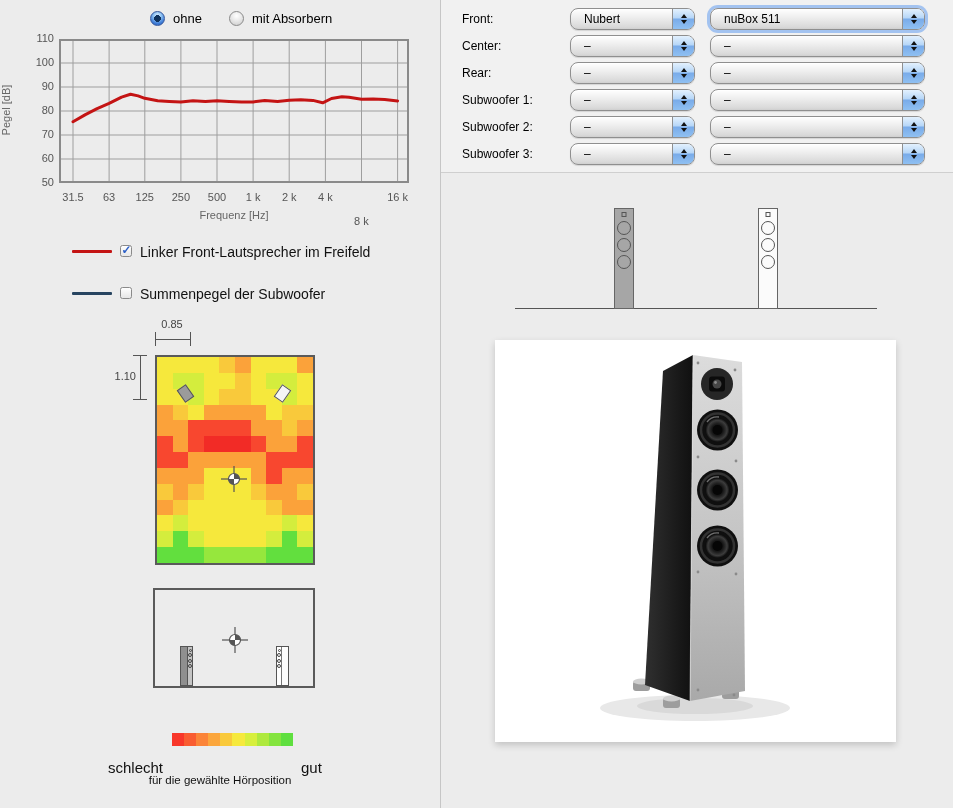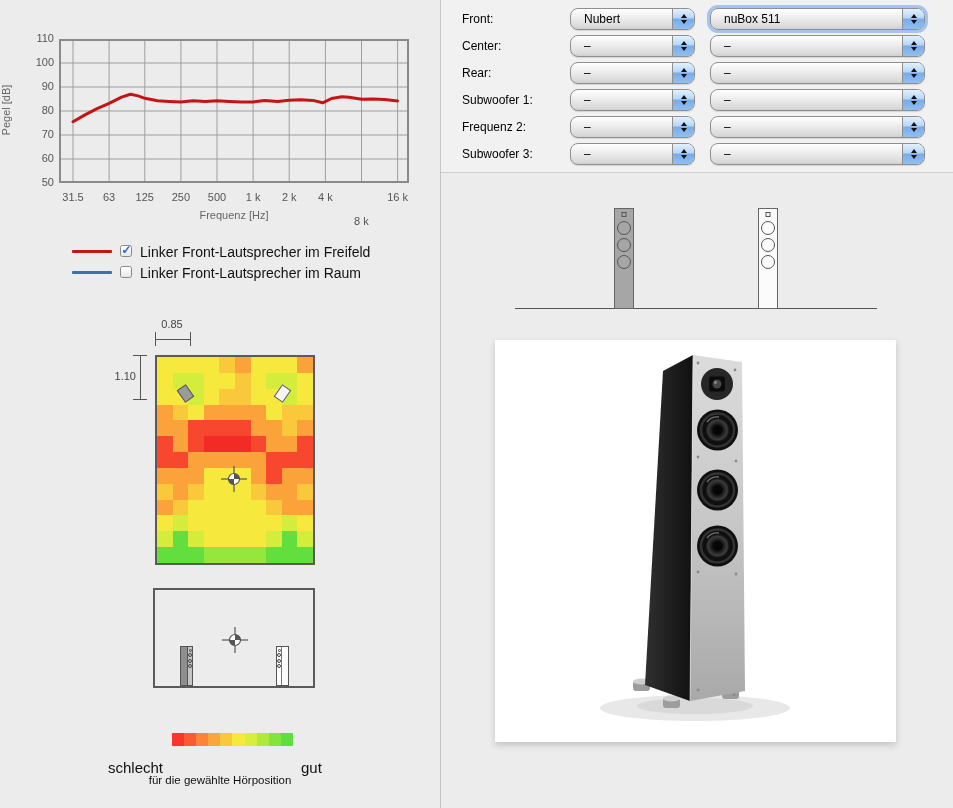--- a/index.html
+++ b/index.html
@@ -71,20 +71,26 @@
   .arr-up{width:0;height:0;border-left:3.5px solid transparent;border-right:3.5px solid transparent;border-bottom:4.5px solid #111;}
   .arr-down{width:0;height:0;border-left:3.5px solid transparent;border-right:3.5px solid transparent;border-top:4.5px solid #111;}
 
   .photo-box{position:absolute;left:495px;top:340px;width:401px;height:402px;background:#ffffff;box-shadow:0 3px 7px rgba(0,0,0,.18);}
 </style>
 </head>
 <body>
 
 <div class="app">
 
+  <div class="radio-row">
+    <span class="radio selected abs" style="left:150px;top:1px;"></span>
+    <span class="radio-label abs" style="left:173px;">ohne</span>
+    <span class="radio abs" style="left:229px;top:1px;"></span>
+    <span class="radio-label abs" style="left:252px;">mit Absorbern</span>
+  </div>
 
   <div id="chart-labels">
     <svg id="freq-chart" class="abs" style="left:59px;top:39px;" width="350" height="144">
         <g stroke="#9e9e9e" stroke-width="1">
           <line x1="14.0" y1="2" x2="14.0" y2="142"></line>
           <line x1="50.1" y1="2" x2="50.1" y2="142"></line>
           <line x1="85.8" y1="2" x2="85.8" y2="142"></line>
           <line x1="121.9" y1="2" x2="121.9" y2="142"></line>
           <line x1="158.0" y1="2" x2="158.0" y2="142"></line>
           <line x1="194.1" y1="2" x2="194.1" y2="142"></line>
@@ -122,24 +128,24 @@
       <div class="ytick" style="top: 176px;">50</div>
     </div>
 
   <div class="legend-row" style="top:244px;">
     <span class="legend-line" style="background: rgb(196, 20, 20);"></span>
     <span class="checkbox checked">
         <span class="check">✓</span>
       </span>
     <span class="legend-label">Linker Front-Lautsprecher im Freifeld</span>
   </div>
-  <div class="legend-row" style="top:265px;">
-    <span class="legend-line" style="background: rgb(64, 112, 168);"></span>
+  <div class="legend-row" style="top:286px;">
+    <span class="legend-line" style="background: rgb(39, 68, 96);"></span>
     <span class="checkbox"></span>
-    <span class="legend-label">Linker Front-Lautsprecher im Raum</span>
+    <span class="legend-label">Summenpegel der Subwoofer</span>
   </div>
 
   <div class="dim-label abs" style="left:150px;top:318px;width:44px;text-align:center;">0.85</div>
   <div class="dim-line-h"></div>
   <div class="dim-tick-v" style="left:155px;top:332px;"></div>
   <div class="dim-tick-v" style="left:190px;top:332px;"></div>
   <div class="dim-label abs" style="left:100px;top:370px;width:36px;text-align:right;">1.10</div>
   <div class="dim-line-v"></div>
   <div class="dim-tick-h" style="left:133px;top:355px;"></div>
   <div class="dim-tick-h" style="left:133px;top:399px;"></div>
@@ -390,21 +396,21 @@
         </span>
     </div>
     <div class="popup" style="left:269px;top:89px;width:215px;">
       <span class="popup-value">–</span>
       <span class="popup-cap">
           <span class="arr-up"></span>
           <span class="arr-down"></span>
         </span>
     </div>
 
-    <div class="form-label" style="top:116px;">Frequenz 2:</div>
+    <div class="form-label" style="top:116px;">Subwoofer 2:</div>
     <div class="popup" style="left:129px;top:116px;width:125px;">
       <span class="popup-value">–</span>
       <span class="popup-cap">
           <span class="arr-up"></span>
           <span class="arr-down"></span>
         </span>
     </div>
     <div class="popup" style="left:269px;top:116px;width:215px;">
       <span class="popup-value">–</span>
       <span class="popup-cap">

